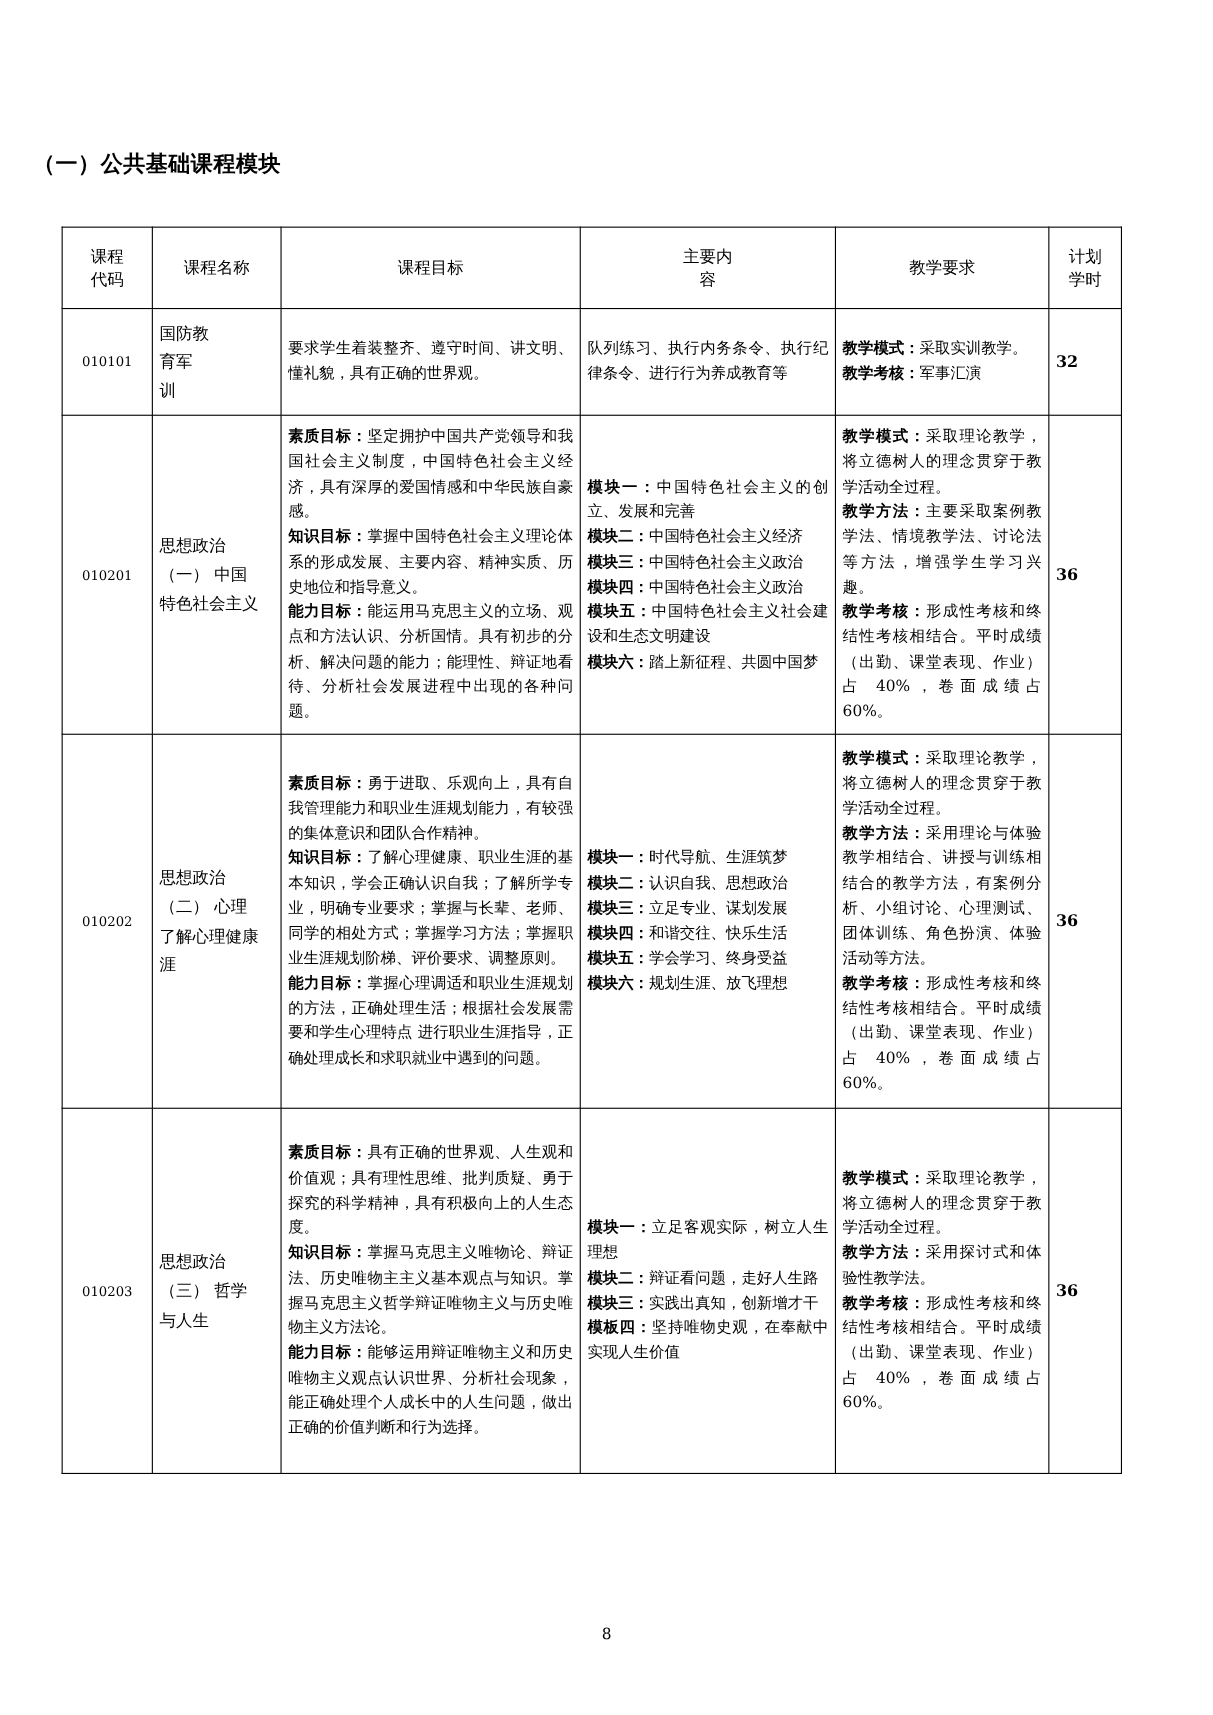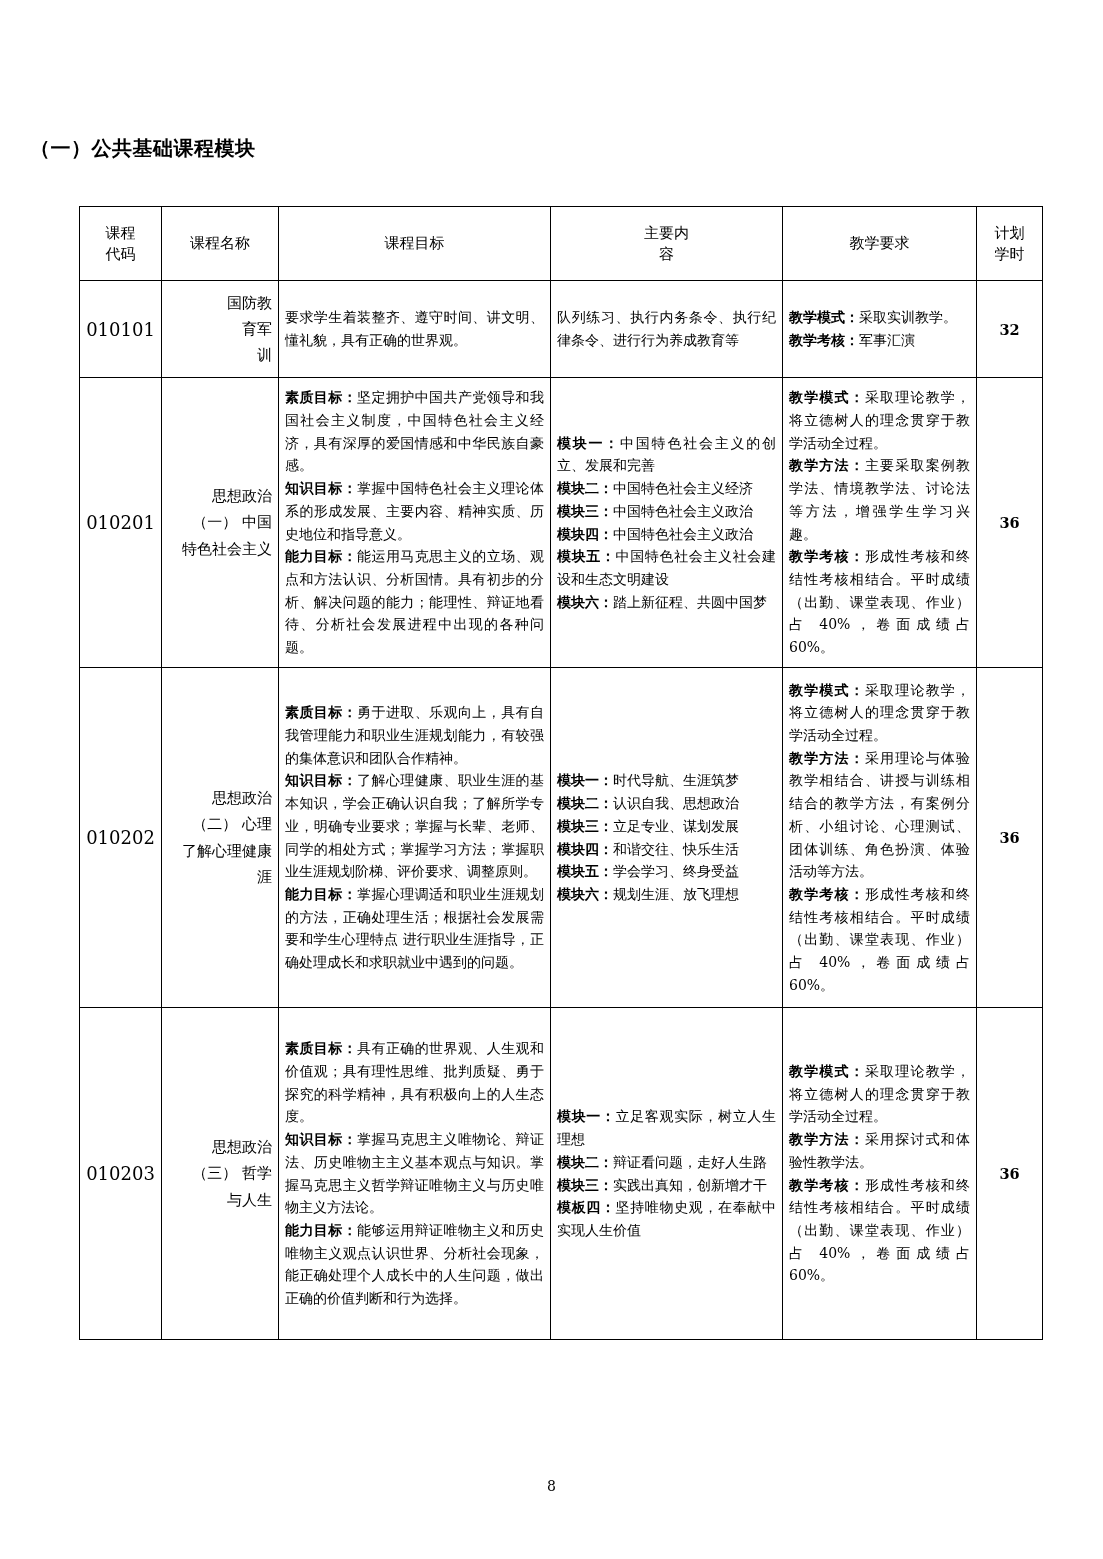--- a/index.html
+++ b/index.html
@@ -36,21 +36,21 @@
     left: 0;
     right: 0;
     top: 182px;
     text-align: center;
     font-size: 16.5px;
     font-weight: bold;
     padding-left: 40px;
   }
   table.course-table {
     position: absolute;
-    left: 79px;
+    left: 56px;
     top: 206px;
     width: 963px;
     border-collapse: collapse;
     table-layout: fixed;
     font-size: 13.5px;
   }
   table.course-table td,
   table.course-table th {
     border: 1px solid #000000;
     vertical-align: middle;
@@ -67,40 +67,40 @@
   th.hdr {
     text-align: center;
     font-weight: normal;
     font-size: 15px;
     line-height: 1.38;
     height: 74px;
     padding: 3px 2px;
   }
   td.code {
     text-align: center;
-    font-size: 18px;
+    font-size: 12px;
     font-family: "DejaVu Serif", "Liberation Serif", serif;
   }
   td.cname {
-    text-align: right;
+    text-align: left;
     font-size: 15px;
     line-height: 1.75;
   }
   td.cname .nm-line { display: block; }
   td.longtext {
     text-align: justify;
     text-justify: inter-ideograph;
     font-size: 14px;
     line-height: 1.62;
     vertical-align: top;
     padding: 8px 7px 8px 7px;
   }
   td.longtext.mid { vertical-align: middle; }
   td.hours {
-    text-align: center;
+    text-align: left;
     font-weight: bold;
     font-size: 14.5px;
   }
   .lbl { font-weight: bold; }
   .para { margin: 0; }
   .footer-page {
     position: absolute;
     left: 0; right: 0;
     top: 1478px;
     text-align: center;

